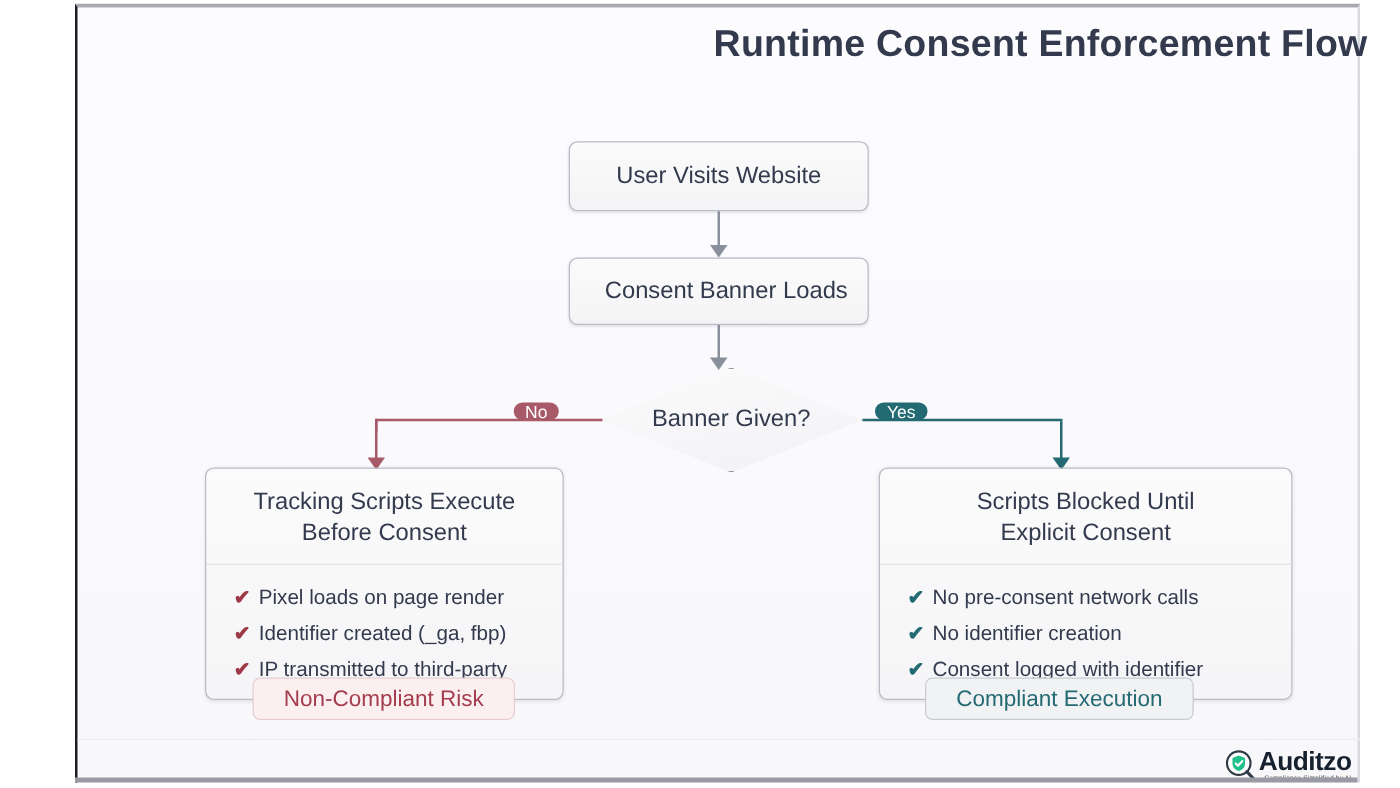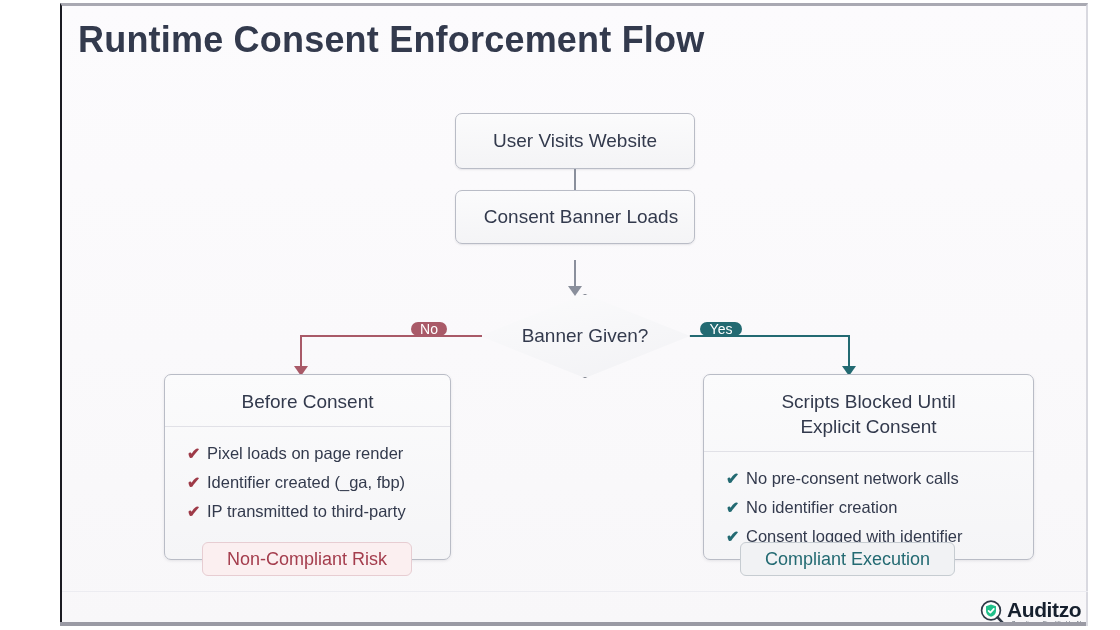--- a/index.html
+++ b/index.html
@@ -34,25 +34,25 @@
     left: -2px;
     right: 0;
     bottom: 0;
     height: 4px;
     background: #9a9aa4;
   }
 
   
   #title {
     position: absolute;
-    left: 16px;
+    left: 4px;
     top: 13px;
     width: 1028px;
-    text-align: left;
-    font-size: 36px;
+    text-align: right;
+    font-size: 30px;
     font-weight: bold;
     color: #333a4d;
     letter-spacing: .2px;
   }
 
   
   #footer-divider {
     position: absolute;
     left: 0;
     top: 585px;
@@ -268,21 +268,21 @@
 
   <div class="proc-box" style="left:393px; top:107px; width:240px; height:56px;">
     <span>User Visits Website</span>
   </div>
 
   <div class="v-arrow" style="left:506px; top:163px; height:37px;">
     <div class="shaft" style="height:28px;"></div>
     <div class="head" style="top:27px;"></div>
   </div>
 
-  <div class="proc-box" style="left:393px; top:184px; width:240px; height:54px;padding-left:12px;">
+  <div class="proc-box" style="left:393px; top:200px; width:240px; height:54px;padding-left:12px;">
     <span>Consent Banner Loads</span>
   </div>
 
   <div class="v-arrow" style="left:506px; top:254px; height:36px;">
     <div class="shaft" style="height:27px;"></div>
     <div class="head" style="top:26px;"></div>
   </div>
 
   <div id="diamond-wrap">
     <div id="diamond-shape"></div>
@@ -305,20 +305,21 @@
 
   <div class="badge" id="badge-no" style="left:349px; top:316px; width:36px;">
     <span>No</span>
   </div>
   <div class="badge" id="badge-yes" style="left:638px; top:316px; width:42px;">
     <span>Yes</span>
   </div>
 
   <div class="outcome-card" style="left:102px; top:368px; width:287px; height:186px;">
     <div class="card-head">
+      <div>Tracking Scripts Execute</div>
       <div>Before Consent</div>
     </div>
     <ul class="card-list">
       <li>
         <span class="tick tick-risk">✔</span>
         <span>Pixel loads on page render</span>
       </li>
       <li>
         <span class="tick tick-risk">✔</span>
         <span>Identifier created (_ga, fbp)</span>

